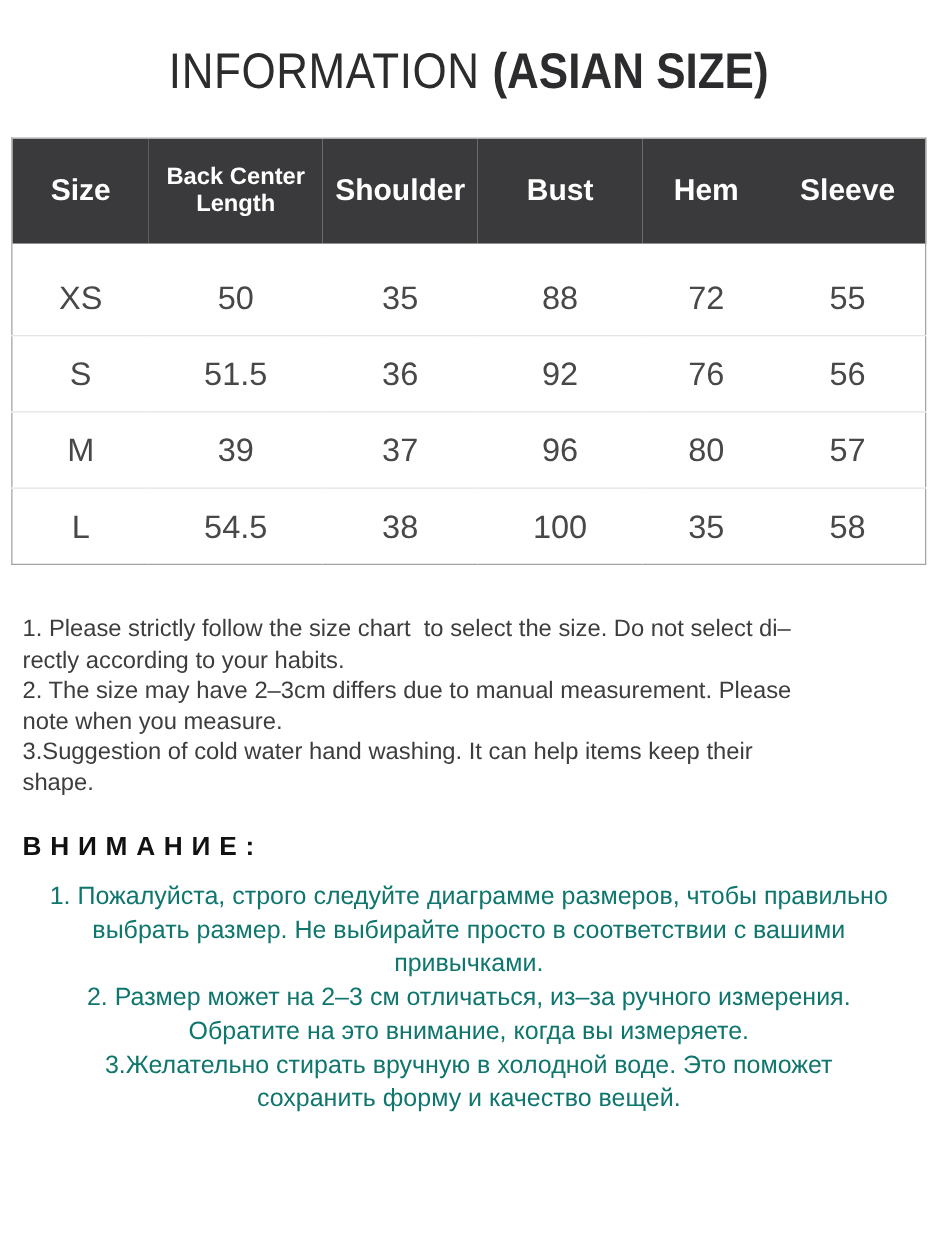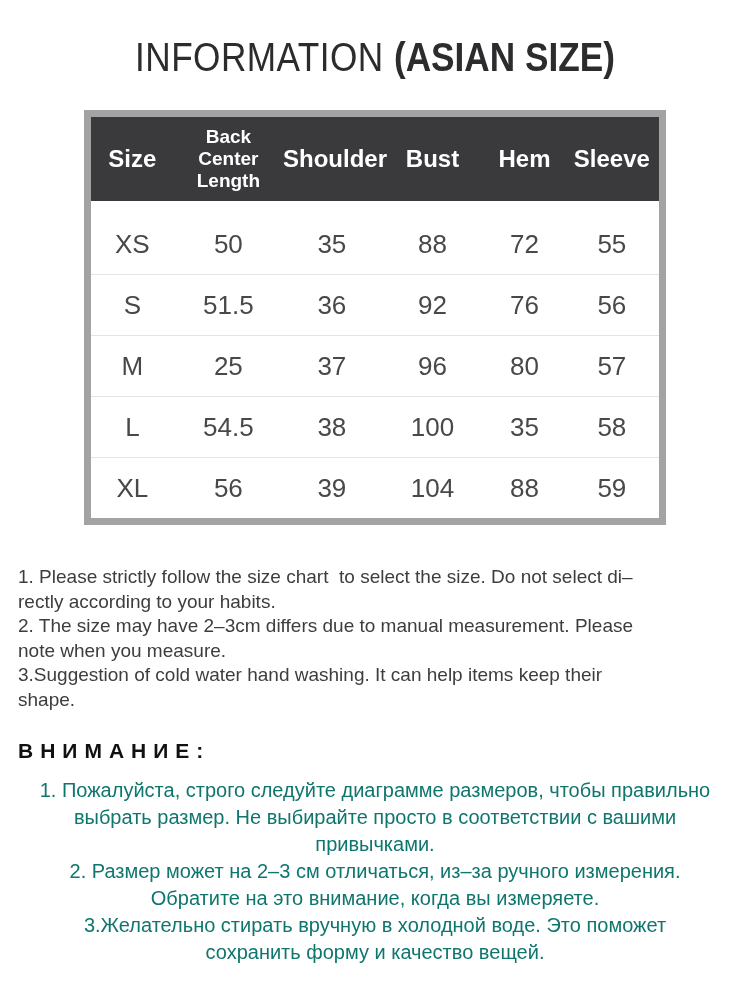--- a/index.html
+++ b/index.html
@@ -33,25 +33,25 @@
     transform-origin: 50% 50%;
     white-space: nowrap;
   }
   .title .t-bold {
     font-weight: 700;
     letter-spacing: 0;
   }
 
   
   .size-table {
-    width: 582px;
+    width: 732px;
     margin: 30px auto 0 auto;
     border-collapse: collapse;
     table-layout: fixed;
-    border: 7px solid #a3a3a3;
+    border: 1px solid #a3a3a3;
   }
   .size-table thead th {
     background: #3a3a3c;
     color: #ffffff;
     font-weight: 700;
     font-size: 24px;
     height: 84px;
     padding: 0;
     vertical-align: middle;
     text-align: center;
@@ -159,41 +159,33 @@
       <tr>
         <td>S</td>
         <td>51.5</td>
         <td>36</td>
         <td>92</td>
         <td>76</td>
         <td>56</td>
       </tr>
       <tr>
         <td>M</td>
-        <td>25</td>
+        <td>39</td>
         <td>37</td>
         <td>96</td>
         <td>80</td>
         <td>57</td>
       </tr>
       <tr>
         <td>L</td>
         <td>54.5</td>
         <td>38</td>
         <td>100</td>
         <td>35</td>
         <td>58</td>
-      </tr>
-      <tr>
-        <td>XL</td>
-        <td>56</td>
-        <td>39</td>
-        <td>104</td>
-        <td>88</td>
-        <td>59</td>
       </tr>
     </tbody>
   </table>
 
   <section class="note-section">
     <p class="body-text">1. Please strictly follow the size chart  to select the size. Do not select di–
 rectly according to your habits.
 2. The size may have 2–3cm differs due to manual measurement. Please
 note when you measure.
 3.Suggestion of cold water hand washing. It can help items keep their

